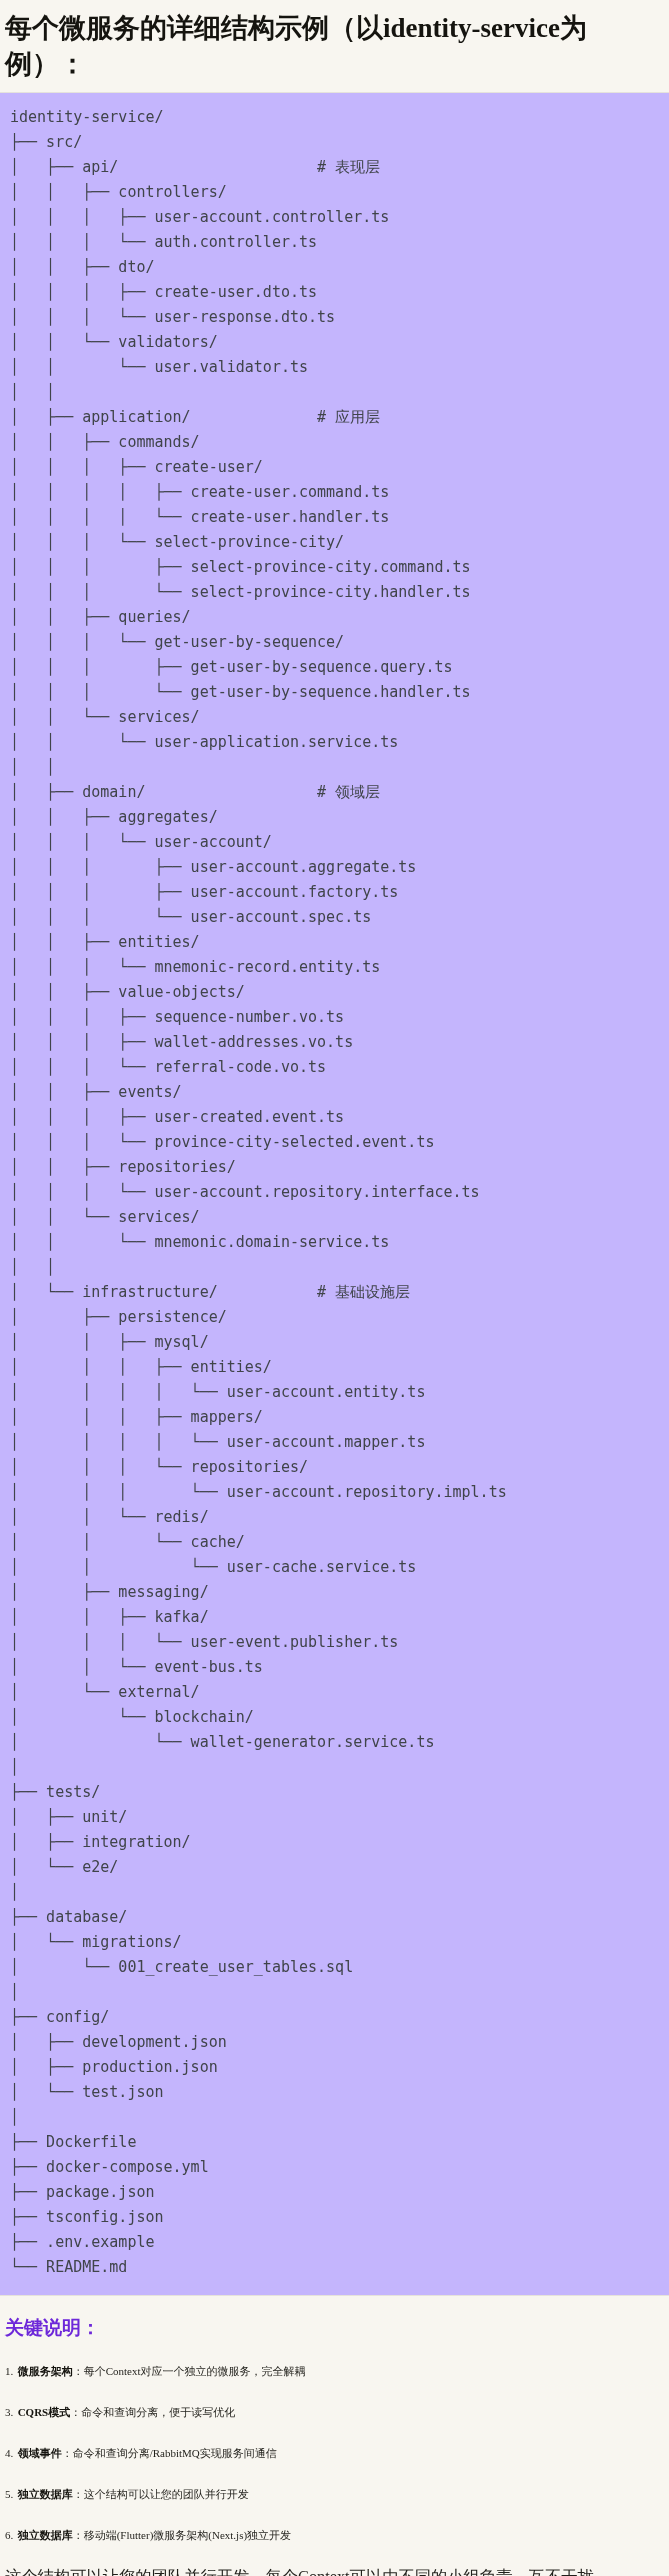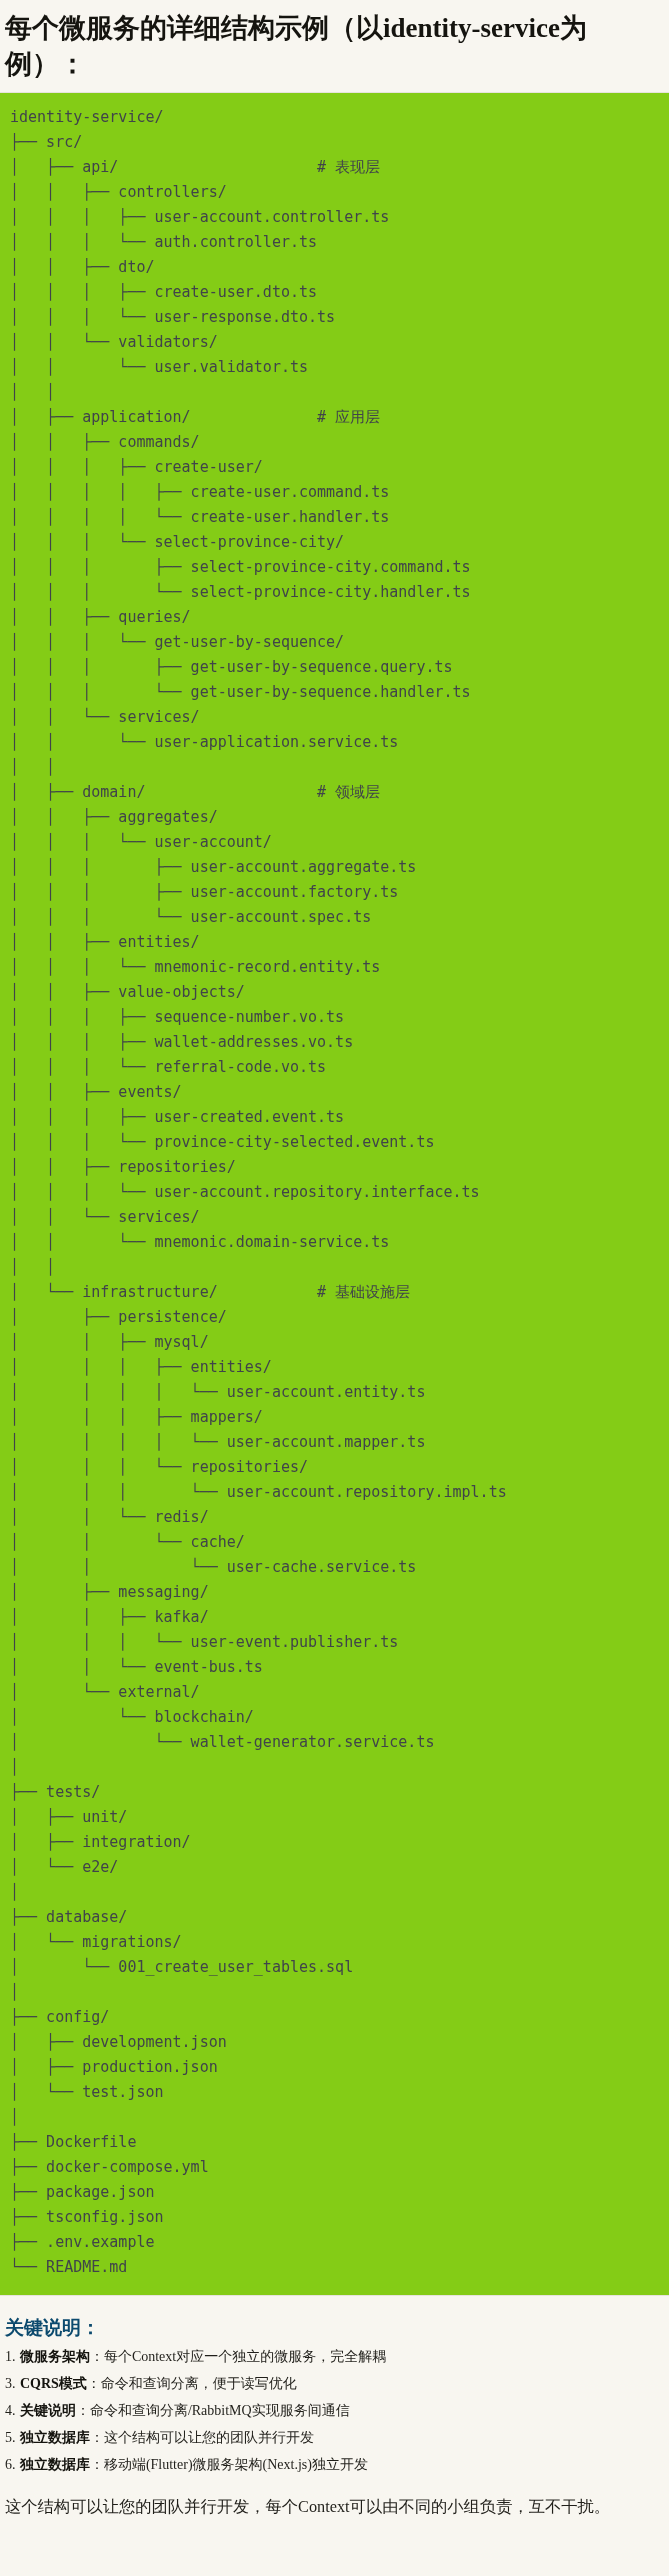--- a/index.html
+++ b/index.html
@@ -16,45 +16,45 @@
   }
   .doc-title {
     margin: 0;
     padding: 10px 6.3px 8.8px 5px;
     font-size: 27px;
     line-height: 1.35;
     font-weight: 700;
     color: #15140f;
   }
   .code-block {
-    background: #84cc16;
+    background: #c4b5fd;
     border-top: 0.6px solid #e6e3dc;
     border-bottom: 0.6px solid #e6e3dc;
     padding: 12.5px 10px 15px 10px;
   }
   .tree-text {
     margin: 0;
     font-family: "DejaVu Sans Mono", "Liberation Mono", monospace;
     font-size: 15px;
     line-height: 25px;
     color: #40444a;
     white-space: pre;
   }
   .notes {
     padding: 0 6.3px 0 5px;
   }
   .notes-heading {
     margin: 19px 0 0 0;
     font-size: 19px;
     font-weight: 700;
-    color: #0c4a6e;
+    color: #6d28d9;
   }
   .note-item {
-    margin-top: 5px;
-    font-size: 14px;
+    margin-top: 19px;
+    font-size: 11px;
     line-height: 22px;
     color: #201f1a;
   }
   .note-item .note-number {
     margin-right: 4.4px;
   }
   .note-item .note-label {
     font-weight: 700;
     color: #15140f;
   }
@@ -162,21 +162,21 @@
 </div>
 
 <div class="notes">
   <h2 class="notes-heading">关键说明：</h2>
 
   <div class="note-item"><span class="note-number">1.</span><span class="note-label">微服务架构</span><span class="note-text">：每个Context对应一个独立的微服务，完全解耦</span></div>
 
 
   <div class="note-item"><span class="note-number">3.</span><span class="note-label">CQRS模式</span><span class="note-text">：命令和查询分离，便于读写优化</span></div>
 
-  <div class="note-item"><span class="note-number">4.</span><span class="note-label">关键说明</span><span class="note-text">：命令和查询分离/RabbitMQ实现服务间通信</span></div>
+  <div class="note-item"><span class="note-number">4.</span><span class="note-label">领域事件</span><span class="note-text">：命令和查询分离/RabbitMQ实现服务间通信</span></div>
 
   <div class="note-item"><span class="note-number">5.</span><span class="note-label">独立数据库</span><span class="note-text">：这个结构可以让您的团队并行开发</span></div>
 
   <div class="note-item"><span class="note-number">6.</span><span class="note-label">独立数据库</span><span class="note-text">：移动端(Flutter)微服务架构(Next.js)独立开发</span></div>
 
   <p class="closing-paragraph">这个结构可以让您的团队并行开发，每个Context可以由不同的小组负责，互不干扰。</p>
 </div>
 
 
 </body></html>

